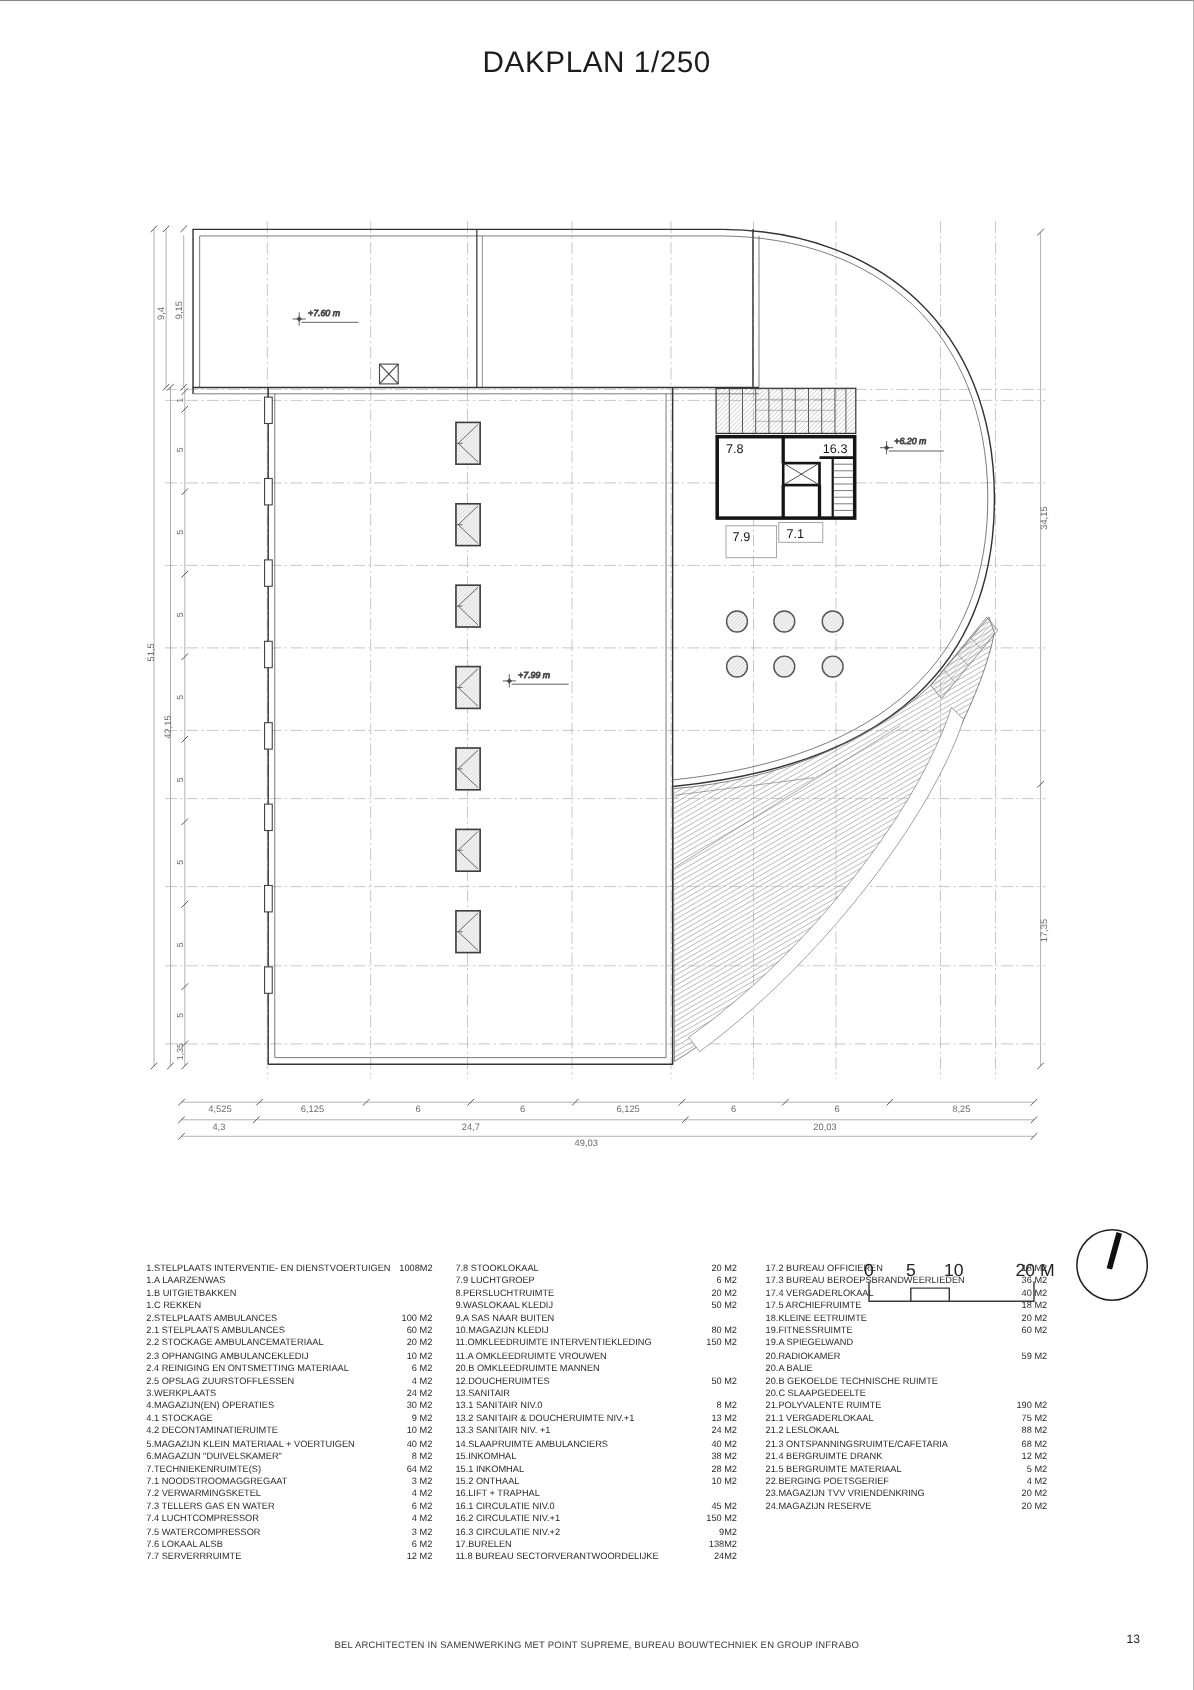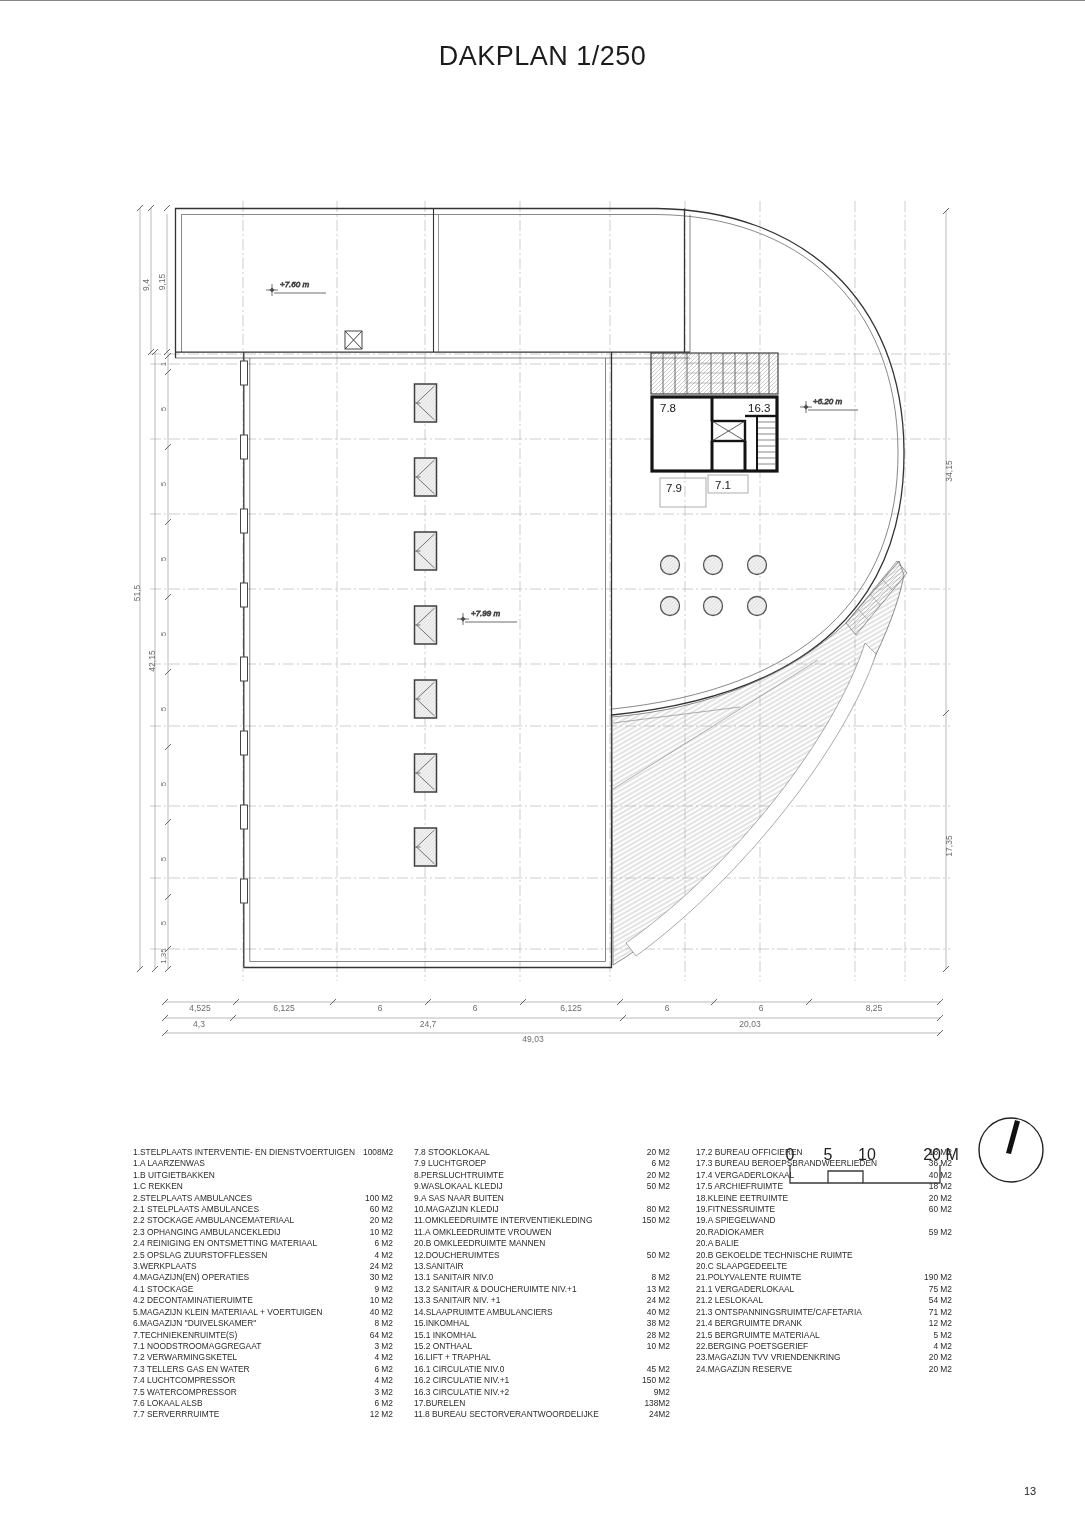--- a/index.html
+++ b/index.html
@@ -583,25 +583,25 @@
       <div class="lrow">
         <span class="llabel">21.POLYVALENTE RUIMTE</span>
         <span class="lvalue">190 M2</span>
       </div>
       <div class="lrow">
         <span class="llabel">21.1 VERGADERLOKAAL</span>
         <span class="lvalue">75 M2</span>
       </div>
       <div class="lrow">
         <span class="llabel">21.2 LESLOKAAL</span>
-        <span class="lvalue">54 M2</span>
+        <span class="lvalue">88 M2</span>
       </div>
       <div class="lrow">
         <span class="llabel">21.3 ONTSPANNINGSRUIMTE/CAFETARIA</span>
-        <span class="lvalue">71 M2</span>
+        <span class="lvalue">68 M2</span>
       </div>
       <div class="lrow">
         <span class="llabel">21.4 BERGRUIMTE DRANK</span>
         <span class="lvalue">12 M2</span>
       </div>
       <div class="lrow">
         <span class="llabel">21.5 BERGRUIMTE MATERIAAL</span>
         <span class="lvalue">5 M2</span>
       </div>
       <div class="lrow">
@@ -611,14 +611,15 @@
       <div class="lrow">
         <span class="llabel">23.MAGAZIJN TVV VRIENDENKRING</span>
         <span class="lvalue">20 M2</span>
       </div>
       <div class="lrow">
         <span class="llabel">24.MAGAZIJN RESERVE</span>
         <span class="lvalue">20 M2</span>
       </div>
     </div>
 
+  <div class="footer-credit">BEL ARCHITECTEN IN SAMENWERKING MET POINT SUPREME, BUREAU BOUWTECHNIEK EN GROUP INFRABO</div>
   <div class="page-num">13</div>
 </div>
 
 </body></html>

